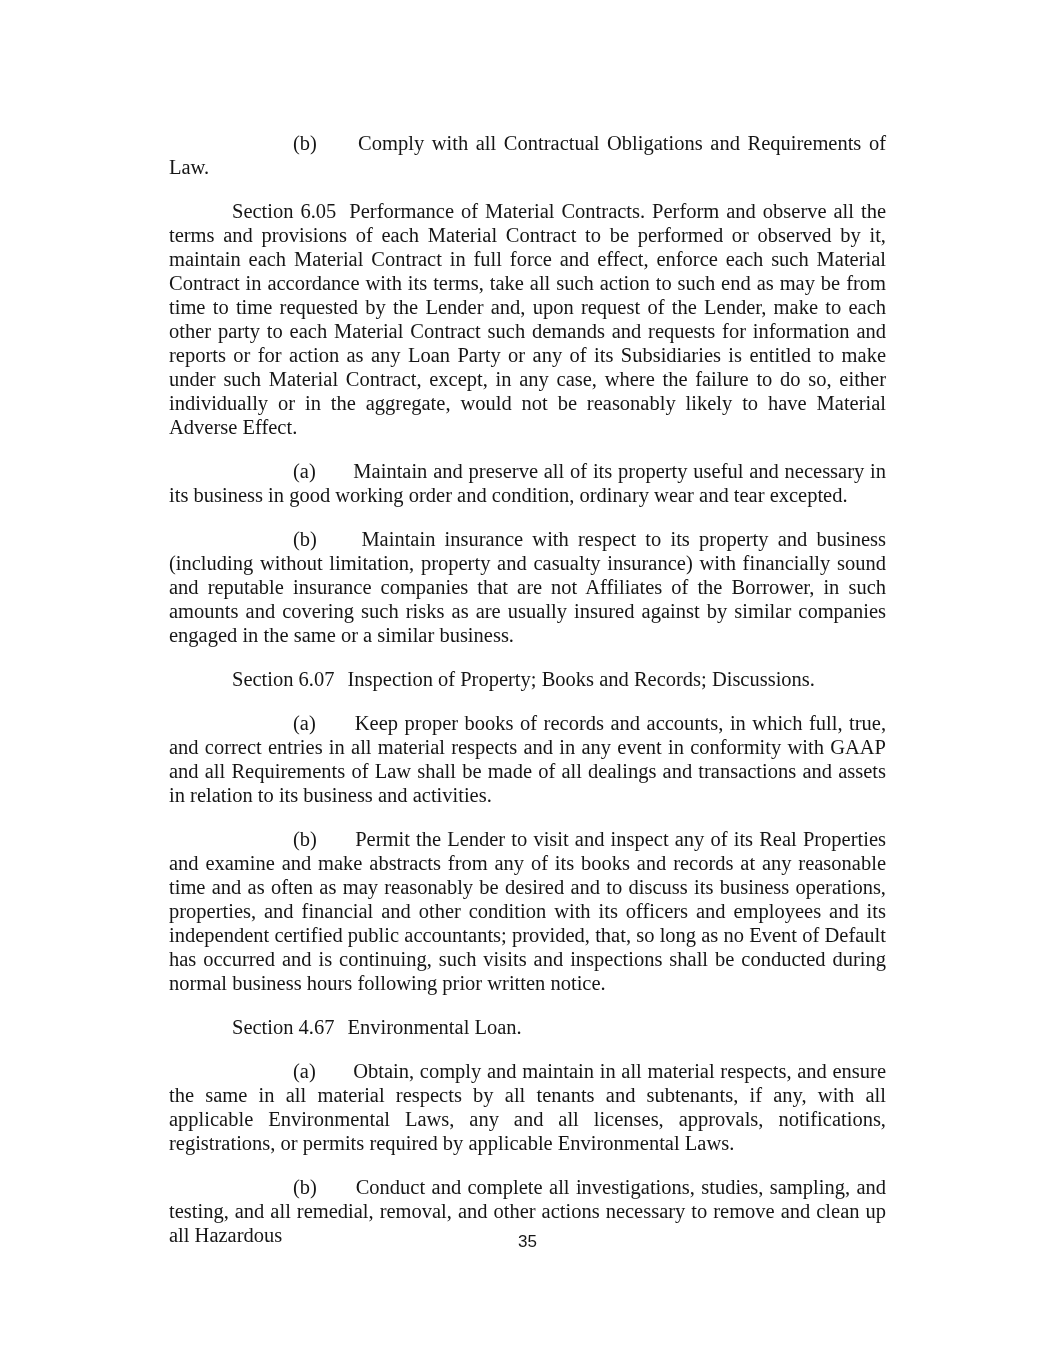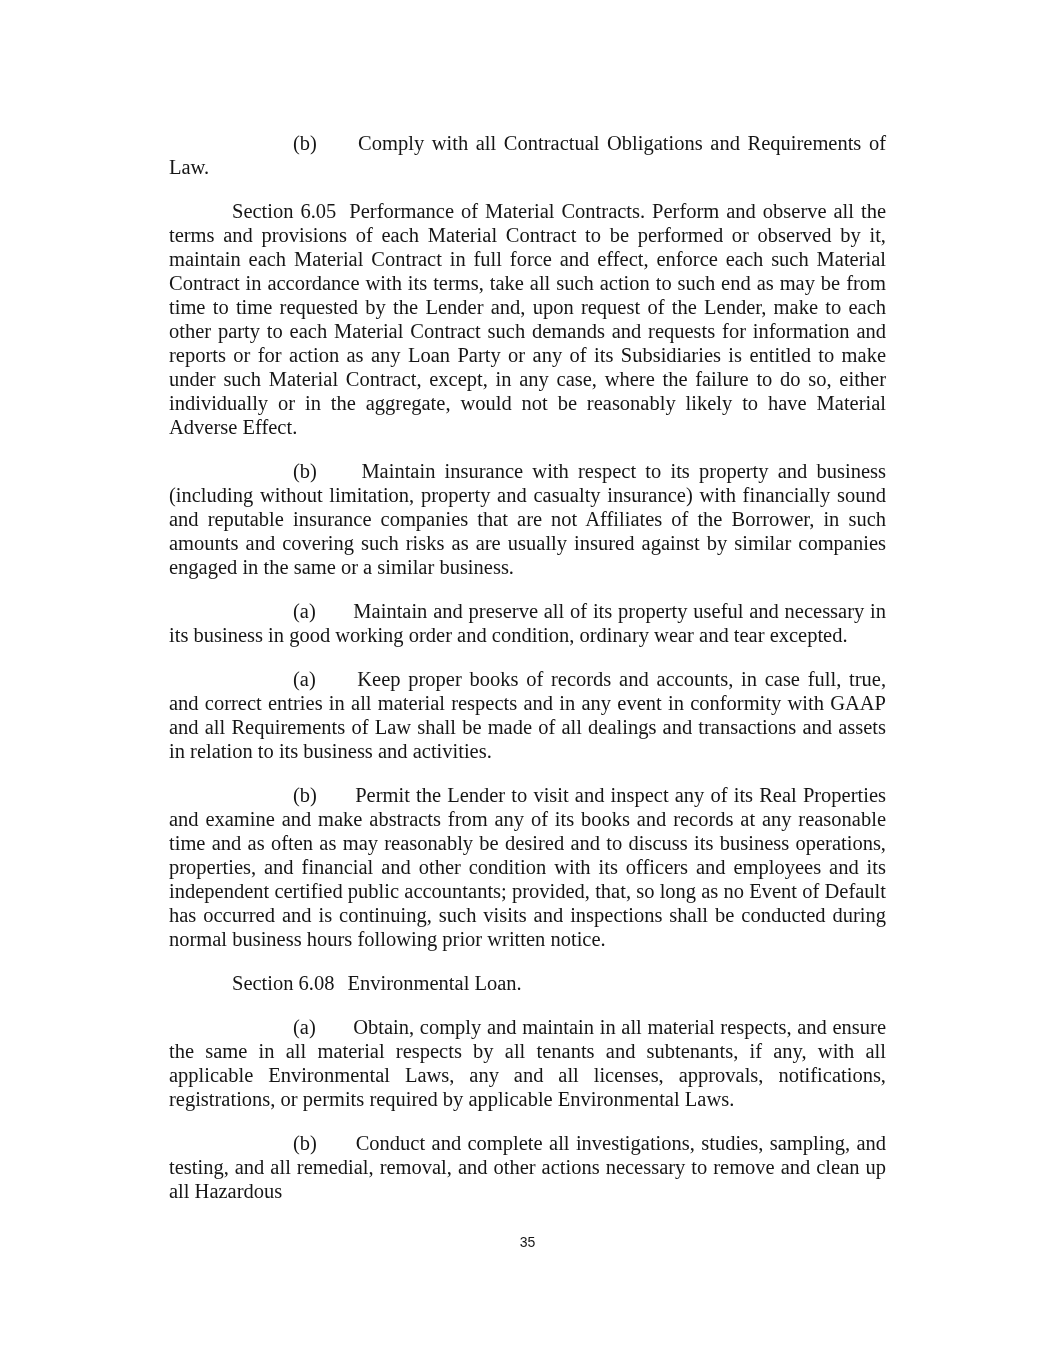--- a/index.html
+++ b/index.html
@@ -26,21 +26,21 @@
   .hgap { display: inline-block; width: 13px; }  
   .tgap { display: inline-block; width: 26px; }  
   strong { font-weight: normal; }
   .page-number {
     position: absolute;
     top: 1224px;
     left: 0;
     right: 0;
     text-align: center;
     font-family: "Liberation Sans", sans-serif;
-    font-size: 14px;
+    font-size: 17px;
     line-height: 22px;
     color: #161616;
   }
 </style>
 </head>
 <body>
 
 <div class="page">
 
   <p class="para ind2">
@@ -49,46 +49,49 @@
     <span>Comply with all Contractual Obligations and Requirements of Law.</span>
   </p>
 
   <p class="para ind1">
     <strong><span>Section 6.05</span><span class="hgap"></span><span>Performance of Material Contracts.</span></strong>
     <span>Perform and observe all the terms and provisions of each Material Contract to be performed or observed by it, maintain each Material Contract in full force and effect, enforce each such Material Contract in accordance with its terms, take all such action to such end as may be from time to time requested by the Lender and, upon request of the Lender, make to each other party to each Material Contract such demands and requests for information and reports or for action as any Loan Party or any of its Subsidiaries is entitled to make under such Material Contract, except, in any case, where the failure to do so, either individually or in the aggregate, would not be reasonably likely to have Material Adverse Effect.</span>
   </p>
 
 
   <p class="para ind2">
+    <span>(a)</span>
+    <span class="tgap"></span>
+    <span>Maintain and preserve all of its property useful and necessary in its business in good working order and condition, ordinary wear and tear excepted.</span>
+  </p>
+
+  <p class="para ind2">
     <span>(b)</span>
     <span class="tgap"></span>
     <span>Maintain insurance with respect to its property and business (including without limitation, property and casualty insurance) with financially sound and reputable insurance companies that are not Affiliates of the Borrower, in such amounts and covering such risks as are usually insured against by similar companies engaged in the same or a similar business.</span>
   </p>
 
-  <p class="para ind2">
-    <span>(a)</span>
-    <span class="tgap"></span>
-    <span>Maintain and preserve all of its property useful and necessary in its business in good working order and condition, ordinary wear and tear excepted.</span>
+  <p class="para ind1">
+    <strong><span>Section 6.07</span><span class="hgap"></span><span>Inspection of Property; Books and Records; Discussions.</span></strong>
   </p>
-
 
   <p class="para ind2">
     <span>(a)</span>
     <span class="tgap"></span>
-    <span>Keep proper books of records and accounts, in case full, true, and correct entries in all material respects and in any event in conformity with GAAP and all Requirements of Law shall be made of all dealings and transactions and assets in relation to its business and activities.</span>
+    <span>Keep proper books of records and accounts, in which full, true, and correct entries in all material respects and in any event in conformity with GAAP and all Requirements of Law shall be made of all dealings and transactions and assets in relation to its business and activities.</span>
   </p>
 
   <p class="para ind2">
     <span>(b)</span>
     <span class="tgap"></span>
     <span>Permit the Lender to visit and inspect any of its Real Properties and examine and make abstracts from any of its books and records at any reasonable time and as often as may reasonably be desired and to discuss its business operations, properties, and financial and other condition with its officers and employees and its independent certified public accountants; provided, that, so long as no Event of Default has occurred and is continuing, such visits and inspections shall be conducted during normal business hours following prior written notice.</span>
   </p>
 
   <p class="para ind1">
-    <strong><span>Section 6.08</span><span class="hgap"></span><span>Environmental Loan.</span></strong>
+    <strong><span>Section 4.67</span><span class="hgap"></span><span>Environmental Loan.</span></strong>
   </p>
 
   <p class="para ind2">
     <span>(a)</span>
     <span class="tgap"></span>
     <span>Obtain, comply and maintain in all material respects, and ensure the same in all material respects by all tenants and subtenants, if any, with all applicable Environmental Laws, any and all licenses, approvals, notifications, registrations, or permits required by applicable Environmental Laws.</span>
   </p>
 
   <p class="para ind2">
     <span>(b)</span>

